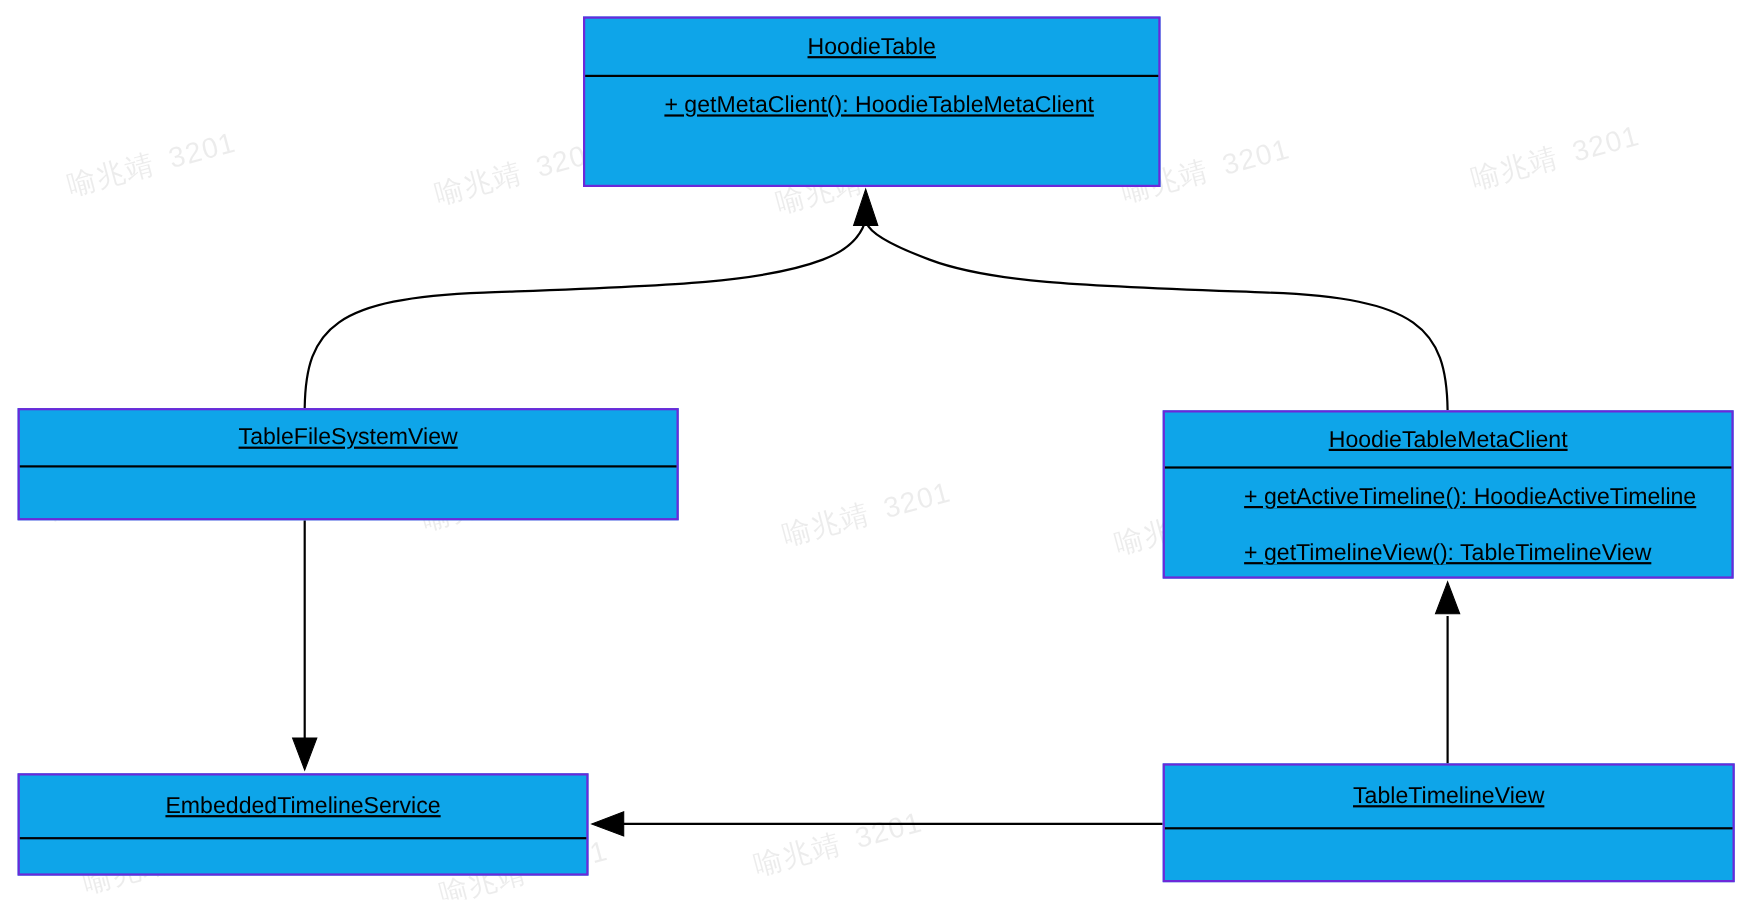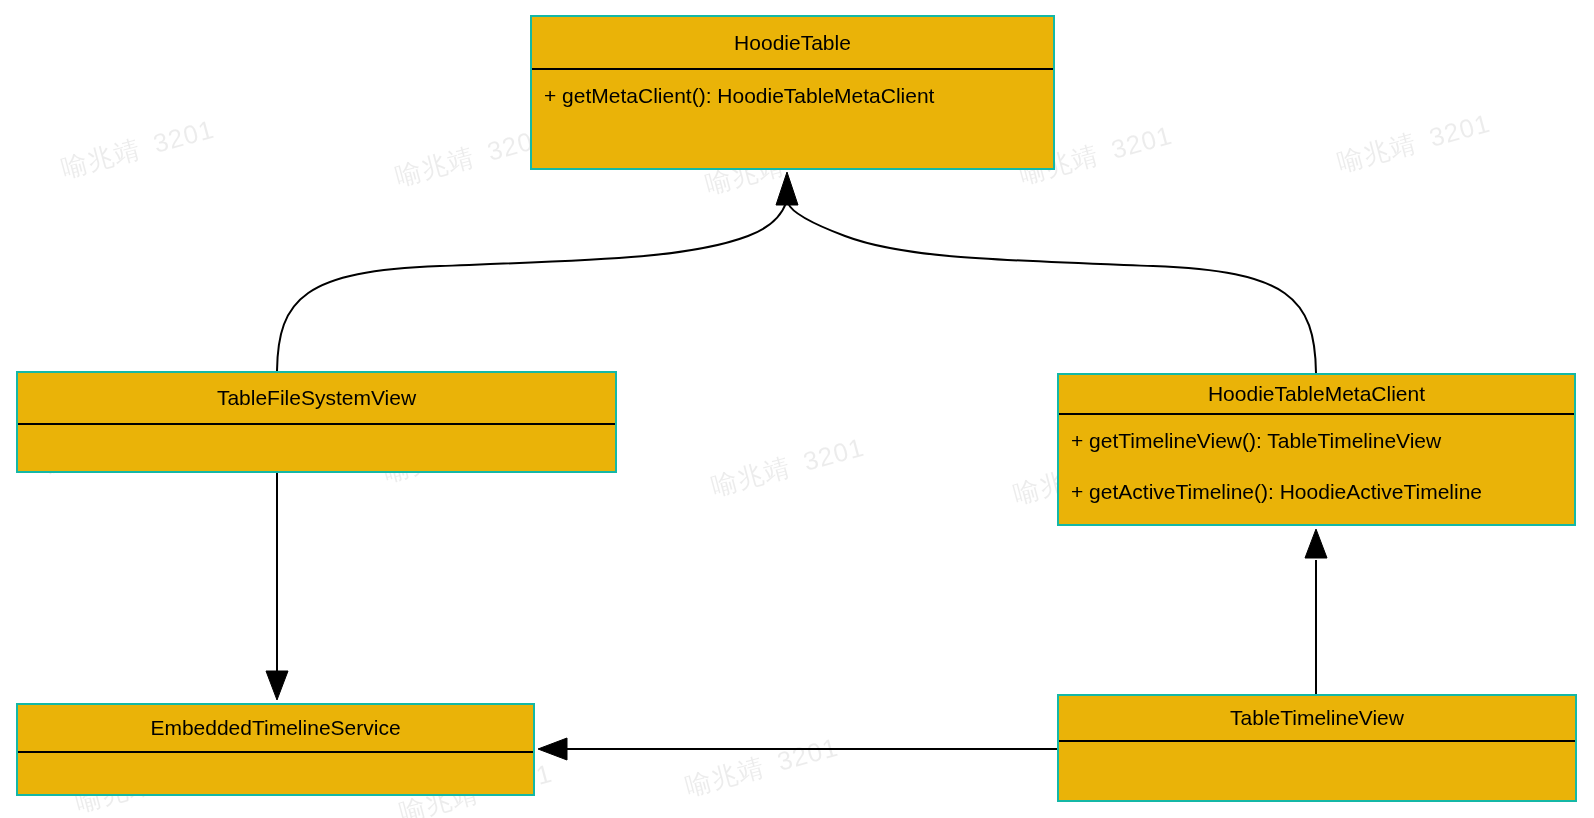--- a/index.html
+++ b/index.html
@@ -49,52 +49,54 @@
   #connectors path.edge, #connectors line.edge {
     fill: none;
     stroke: #000000;
     stroke-width: 2;
   }
   #connectors polygon.head { fill: #000000; stroke: #000000; }
   
   .uml-box {
     position: absolute;
     z-index: 3;
-    background: #eab308;
-    border: 2px solid #14b8a6;
+    background: #0ea5e9;
+    border: 2px solid #6d28d9;
     box-sizing: border-box;
+    text-decoration: underline;
   }
   .uml-title {
     display: flex;
     align-items: center;
     justify-content: center;
     border-bottom: 2px solid #000000;
     font-size: 21px;
     box-sizing: border-box;
     white-space: nowrap;
   }
   .uml-body { display: flex; flex-direction: column; }
   .uml-method {
     display: flex;
     align-items: center;
     height: 51px;
-    padding-left: 12px;
+    padding-left: 28px;
     font-size: 21px;
     white-space: nowrap;
+    margin-left: 44px;
   }
   #box-hoodie-table            { left: 530px;  top: 15px;  width: 525px; height: 155px; }
   #box-hoodie-table .uml-title { height: 53px; }
   #box-table-file-system-view            { left: 16px; top: 371px; width: 601px; height: 102px; }
   #box-table-file-system-view .uml-title { height: 52px; }
   #box-hoodie-table-meta-client            { left: 1057px; top: 373px; width: 519px; height: 153px; }
-  #box-hoodie-table-meta-client .uml-title { height: 40px; }
+  #box-hoodie-table-meta-client .uml-title { height: 51px; }
   #box-embedded-timeline-service            { left: 16px; top: 703px; width: 519px; height: 93px; }
-  #box-embedded-timeline-service .uml-title { height: 48px; }
+  #box-embedded-timeline-service .uml-title { height: 58px; }
   #box-table-timeline-view            { left: 1057px; top: 694px; width: 520px; height: 108px; }
-  #box-table-timeline-view .uml-title { height: 46px; }
+  #box-table-timeline-view .uml-title { height: 58px; }
 </style>
 </head>
 <body>
 
 <div id="canvas">
 
   <div class="wm-layer">
     <span class="wm">喻兆靖 3201</span>
     <span class="wm">喻兆靖 3201</span>
     <span class="wm">喻兆靖 3201</span>
@@ -138,22 +140,22 @@
   </div>
 
   <div class="uml-box" id="box-table-file-system-view">
     <div class="uml-title">TableFileSystemView</div>
     <div class="uml-body"></div>
   </div>
 
   <div class="uml-box" id="box-hoodie-table-meta-client">
     <div class="uml-title">HoodieTableMetaClient</div>
     <div class="uml-body">
+      <div class="uml-method">+ getActiveTimeline(): HoodieActiveTimeline</div>
       <div class="uml-method">+ getTimelineView(): TableTimelineView</div>
-      <div class="uml-method">+ getActiveTimeline(): HoodieActiveTimeline</div>
     </div>
   </div>
 
   <div class="uml-box" id="box-embedded-timeline-service">
     <div class="uml-title">EmbeddedTimelineService</div>
     <div class="uml-body"></div>
   </div>
 
   <div class="uml-box" id="box-table-timeline-view">
     <div class="uml-title">TableTimelineView</div>

